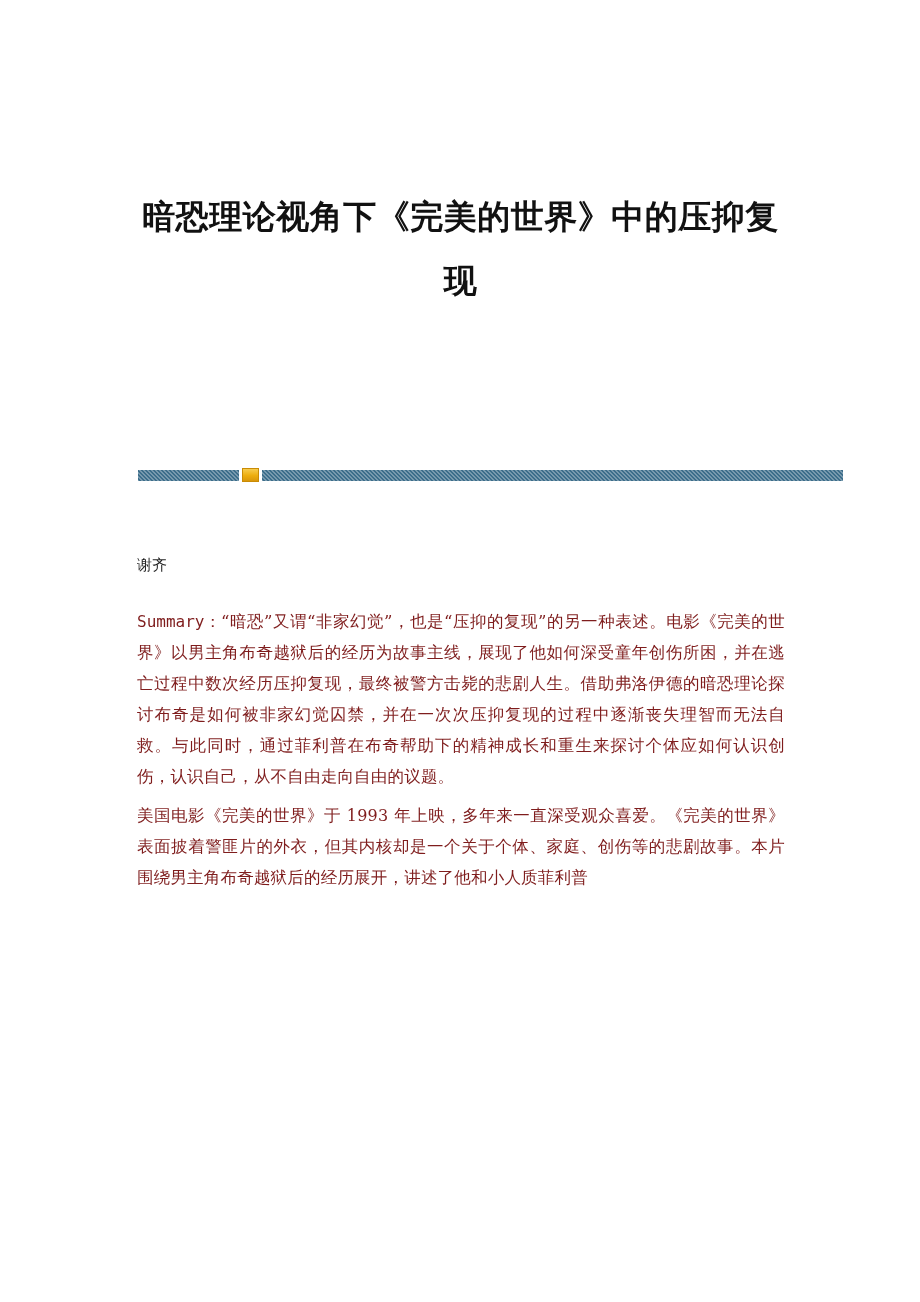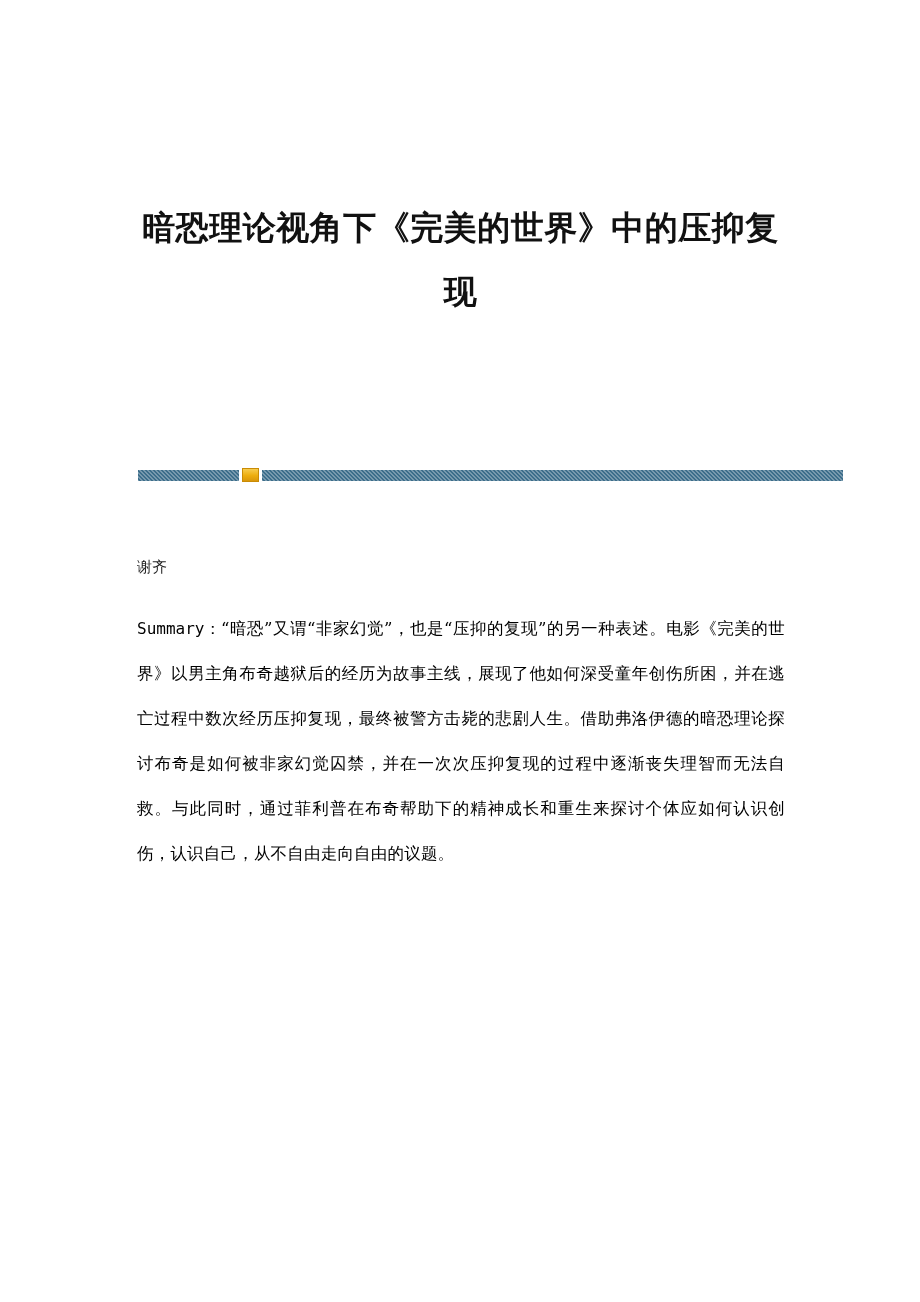--- a/index.html
+++ b/index.html
@@ -23,21 +23,21 @@
     top: 0;
     width: 920px;
     height: 1302px;
     background: #ffffff;
   }
 
   
   .title-block {
     position: absolute;
     left: 138px;
-    top: 196px;
+    top: 185px;
     width: 645px;
     text-align: center;
   }
   .doc-title {
     font-family: "DejaVu Serif", serif;
     font-weight: bold;
     font-size: 33px;
     line-height: 1.95;
     letter-spacing: 0.5px;
     color: #111111;
@@ -89,31 +89,31 @@
   }
 
   
   .content {
     position: absolute;
     left: 137px;
     top: 556px;
     width: 648px;
   }
   .author {
-    font-family: Liberation Serif, serif;
+    font-family: Liberation Mono, monospace;
     font-size: 15px;
     line-height: 1.5;
     color: #1d1d1d;
     margin: 0 0 27px 0;
   }
   .para {
     font-family: "DejaVu Serif", serif;
     font-size: 16.5px;
-    line-height: 45px;
-    color: #000000;
+    line-height: 31px;
+    color: #7f1d1d;
     margin: 0 0 14px 0;
     text-align: justify;
     text-justify: inter-ideograph;
     word-break: break-all;
     letter-spacing: 0.2px;
   }
   .para.abstract {
     margin-bottom: 8px;
   }
   .para.keywords {
@@ -150,16 +150,19 @@
 
   <div class="content">
 
     <p class="author">谢齐</p>
 
     <p class="para abstract">
       <span class="label-latin">Summary：</span><span>“暗恐”又谓“非家幻觉”，也是“压抑的复现”的另一种表述。电影《完美的世界》以男主角布奇越狱后的经历为故事主线，展现了他如何深受童年创伤所困，并在逃亡过程中数次经历压抑复现，最终被警方击毙的悲剧人生。借助弗洛伊德的暗恐理论探讨布奇是如何被非家幻觉囚禁，并在一次次压抑复现的过程中逐渐丧失理智而无法自救。与此同时，通过菲利普在布奇帮助下的精神成长和重生来探讨个体应如何认识创伤，认识自己，从不自由走向自由的议题。</span>
     </p>
 
 
+    <p class="para intro">
+      <span>美国电影《完美的世界》于 </span><span class="num-latin">1993</span><span> 年上映，多年来一直深受观众喜爱。《完美的世界》表面披着警匪片的外衣，但其内核却是一个关于个体、家庭、创伤等的悲剧故事。本片围绕男主角布奇越狱后的经历展开，讲述了他和小人质菲利普</span>
+    </p>
 
   </div>
 
 </div>
 
 </body></html>

